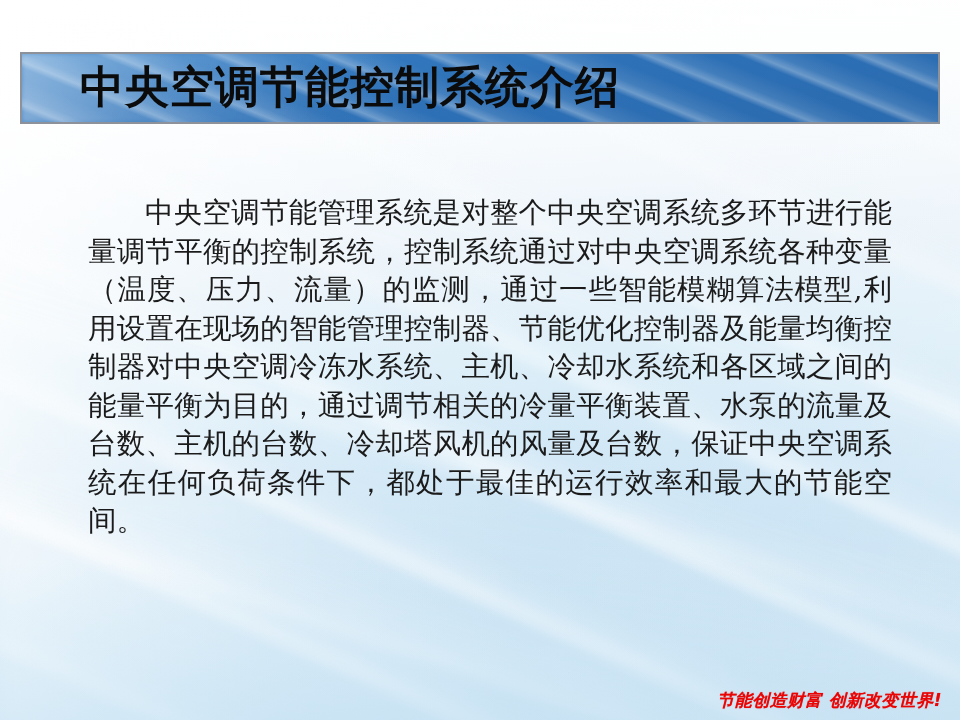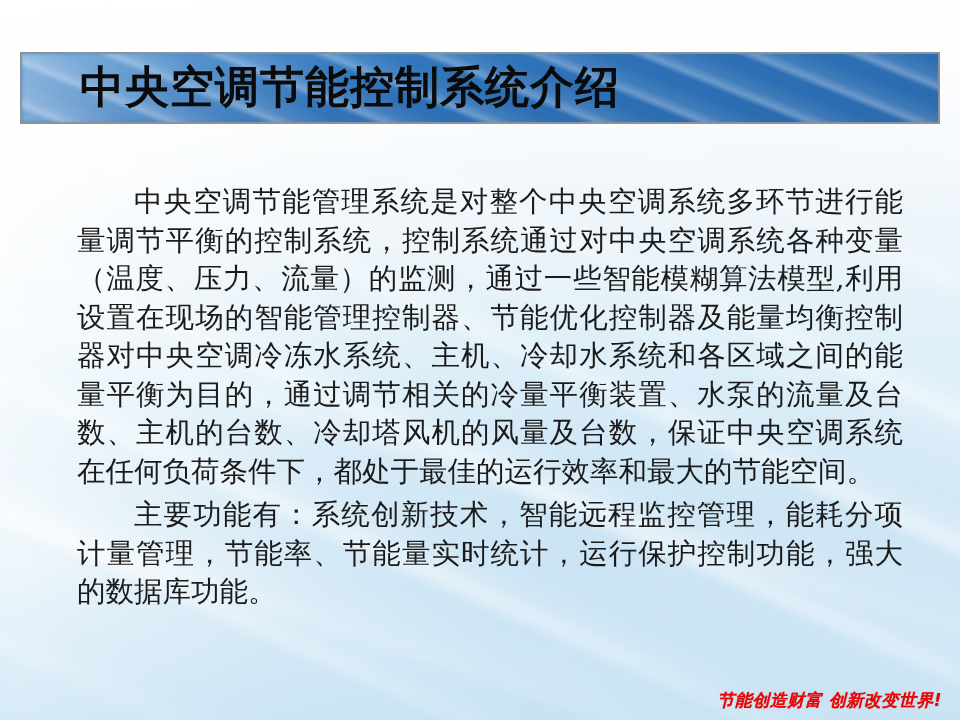--- a/index.html
+++ b/index.html
@@ -156,21 +156,21 @@
     top: 178px;
     width: 836px;
     font-family: "DejaVu Serif", "Liberation Serif", serif;
     font-size: 28.5px;
     line-height: 38.5px;
     color: #1b1b1b;
     text-align: justify;
     text-justify: inter-character;
   }
   .para {
-    margin: 5px;
+    margin: 16px;
     text-indent: 2em;
     white-space: normal;
   }
   .para + .para {
     margin-top: 0;
   }
 
   
   .footer-slogan {
     position: absolute;
@@ -199,18 +199,17 @@
   <div class="clouds-c"></div>
   <div class="haze-bottom"></div>
 
   <div class="title-banner">
     <div class="banner-sheen"></div>
     <div class="title-text">中央空调节能控制系统介绍</div>
   </div>
 
   <div class="body-copy">
     <p class="para">中央空调节能管理系统是对整个中央空调系统多环节进行能量调节平衡的控制系统，控制系统通过对中央空调系统各种变量（温度、压力、流量）的监测，通过一些智能模糊算法模型,利用设置在现场的智能管理控制器、节能优化控制器及能量均衡控制器对中央空调冷冻水系统、主机、冷却水系统和各区域之间的能量平衡为目的，通过调节相关的冷量平衡装置、水泵的流量及台数、主机的台数、冷却塔风机的风量及台数，保证中央空调系统在任何负荷条件下，都处于最佳的运行效率和最大的节能空间。</p>
-    <p class="para">主要功能有：系统创新技术，智能远程监控管理，能耗分项计量管理，节能率、节能量实时统计，运行保护控制功能，强大的数据库功能。</p>
   </div>
 
   <div class="footer-slogan">节能创造财富 创新改变世界!</div>
 
 </div>
 
 </body></html>

